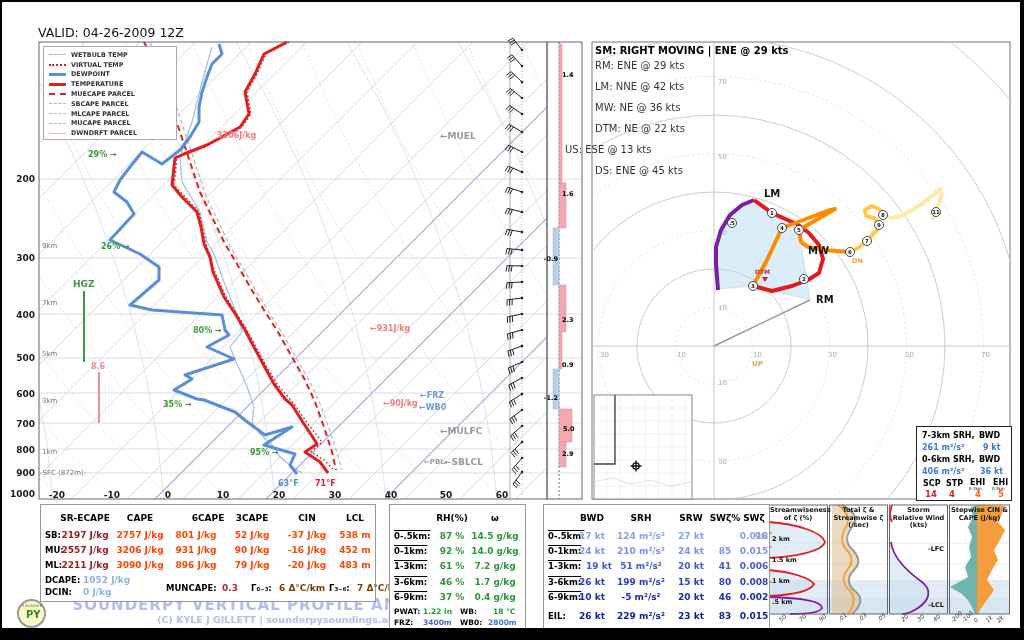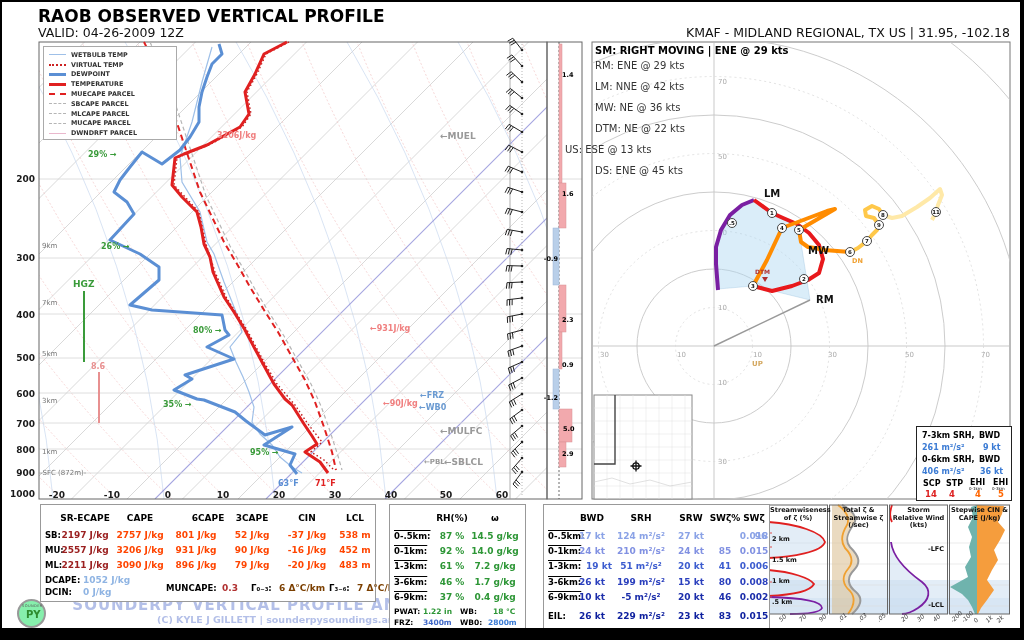--- a/index.html
+++ b/index.html
@@ -43,31 +43,29 @@
   .c-brown{color:#7b3f00;}
   .c-green{color:#2d9636;}
   .c-blue1{color:#4169c8;}
   .c-blue2{color:#3b7bd4;}
   .v{font-size:9px;font-weight:bold;}
   .ctr{transform:translateX(-50%);}
   
   .mtitle{position:absolute;font-size:6.6px;font-weight:bold;color:#111;text-align:center;line-height:1.15;z-index:6;}
   
   #logo{position:absolute;left:15px;top:597px;width:29px;height:29px;border:2px solid #999;border-radius:50%;
-    background:#86efac;z-index:5;text-align:center;box-sizing:border-box;}
+    background:#fef9c3;z-index:5;text-align:center;box-sizing:border-box;}
   .hodotext{font-size:10px;color:#333;}
 </style>
 </head>
 <body>
 
 <div id="canvas">
 
-  <div class="t b" style="left:36px;top:6px;font-size:17px;color:#000;">RAOB OBSERVED VERTICAL PROFILE</div>
   <div class="t" style="left:36px;top:25px;font-size:12.5px;color:#111;">VALID: 04-26-2009 12Z</div>
-  <div class="t" style="left:1008px;top:25px;font-size:12.5px;color:#111;transform:translateX(-100%);">KMAF - MIDLAND REGIONAL, TX US | 31.95, -102.18</div>
 
   <svg style="left:0;top:0;" width="1018" height="626" viewBox="0 0 1018 626">
     <defs>
       <clipPath id="clipSK">
           <rect x="37" y="40" width="508" height="457"></rect>
         </clipPath>
     </defs>
 
     <g id="skewt-bg" clip-path="url(#clipSK)">
         <path d="M-430,497 L27,40" class="isoT"></path>

